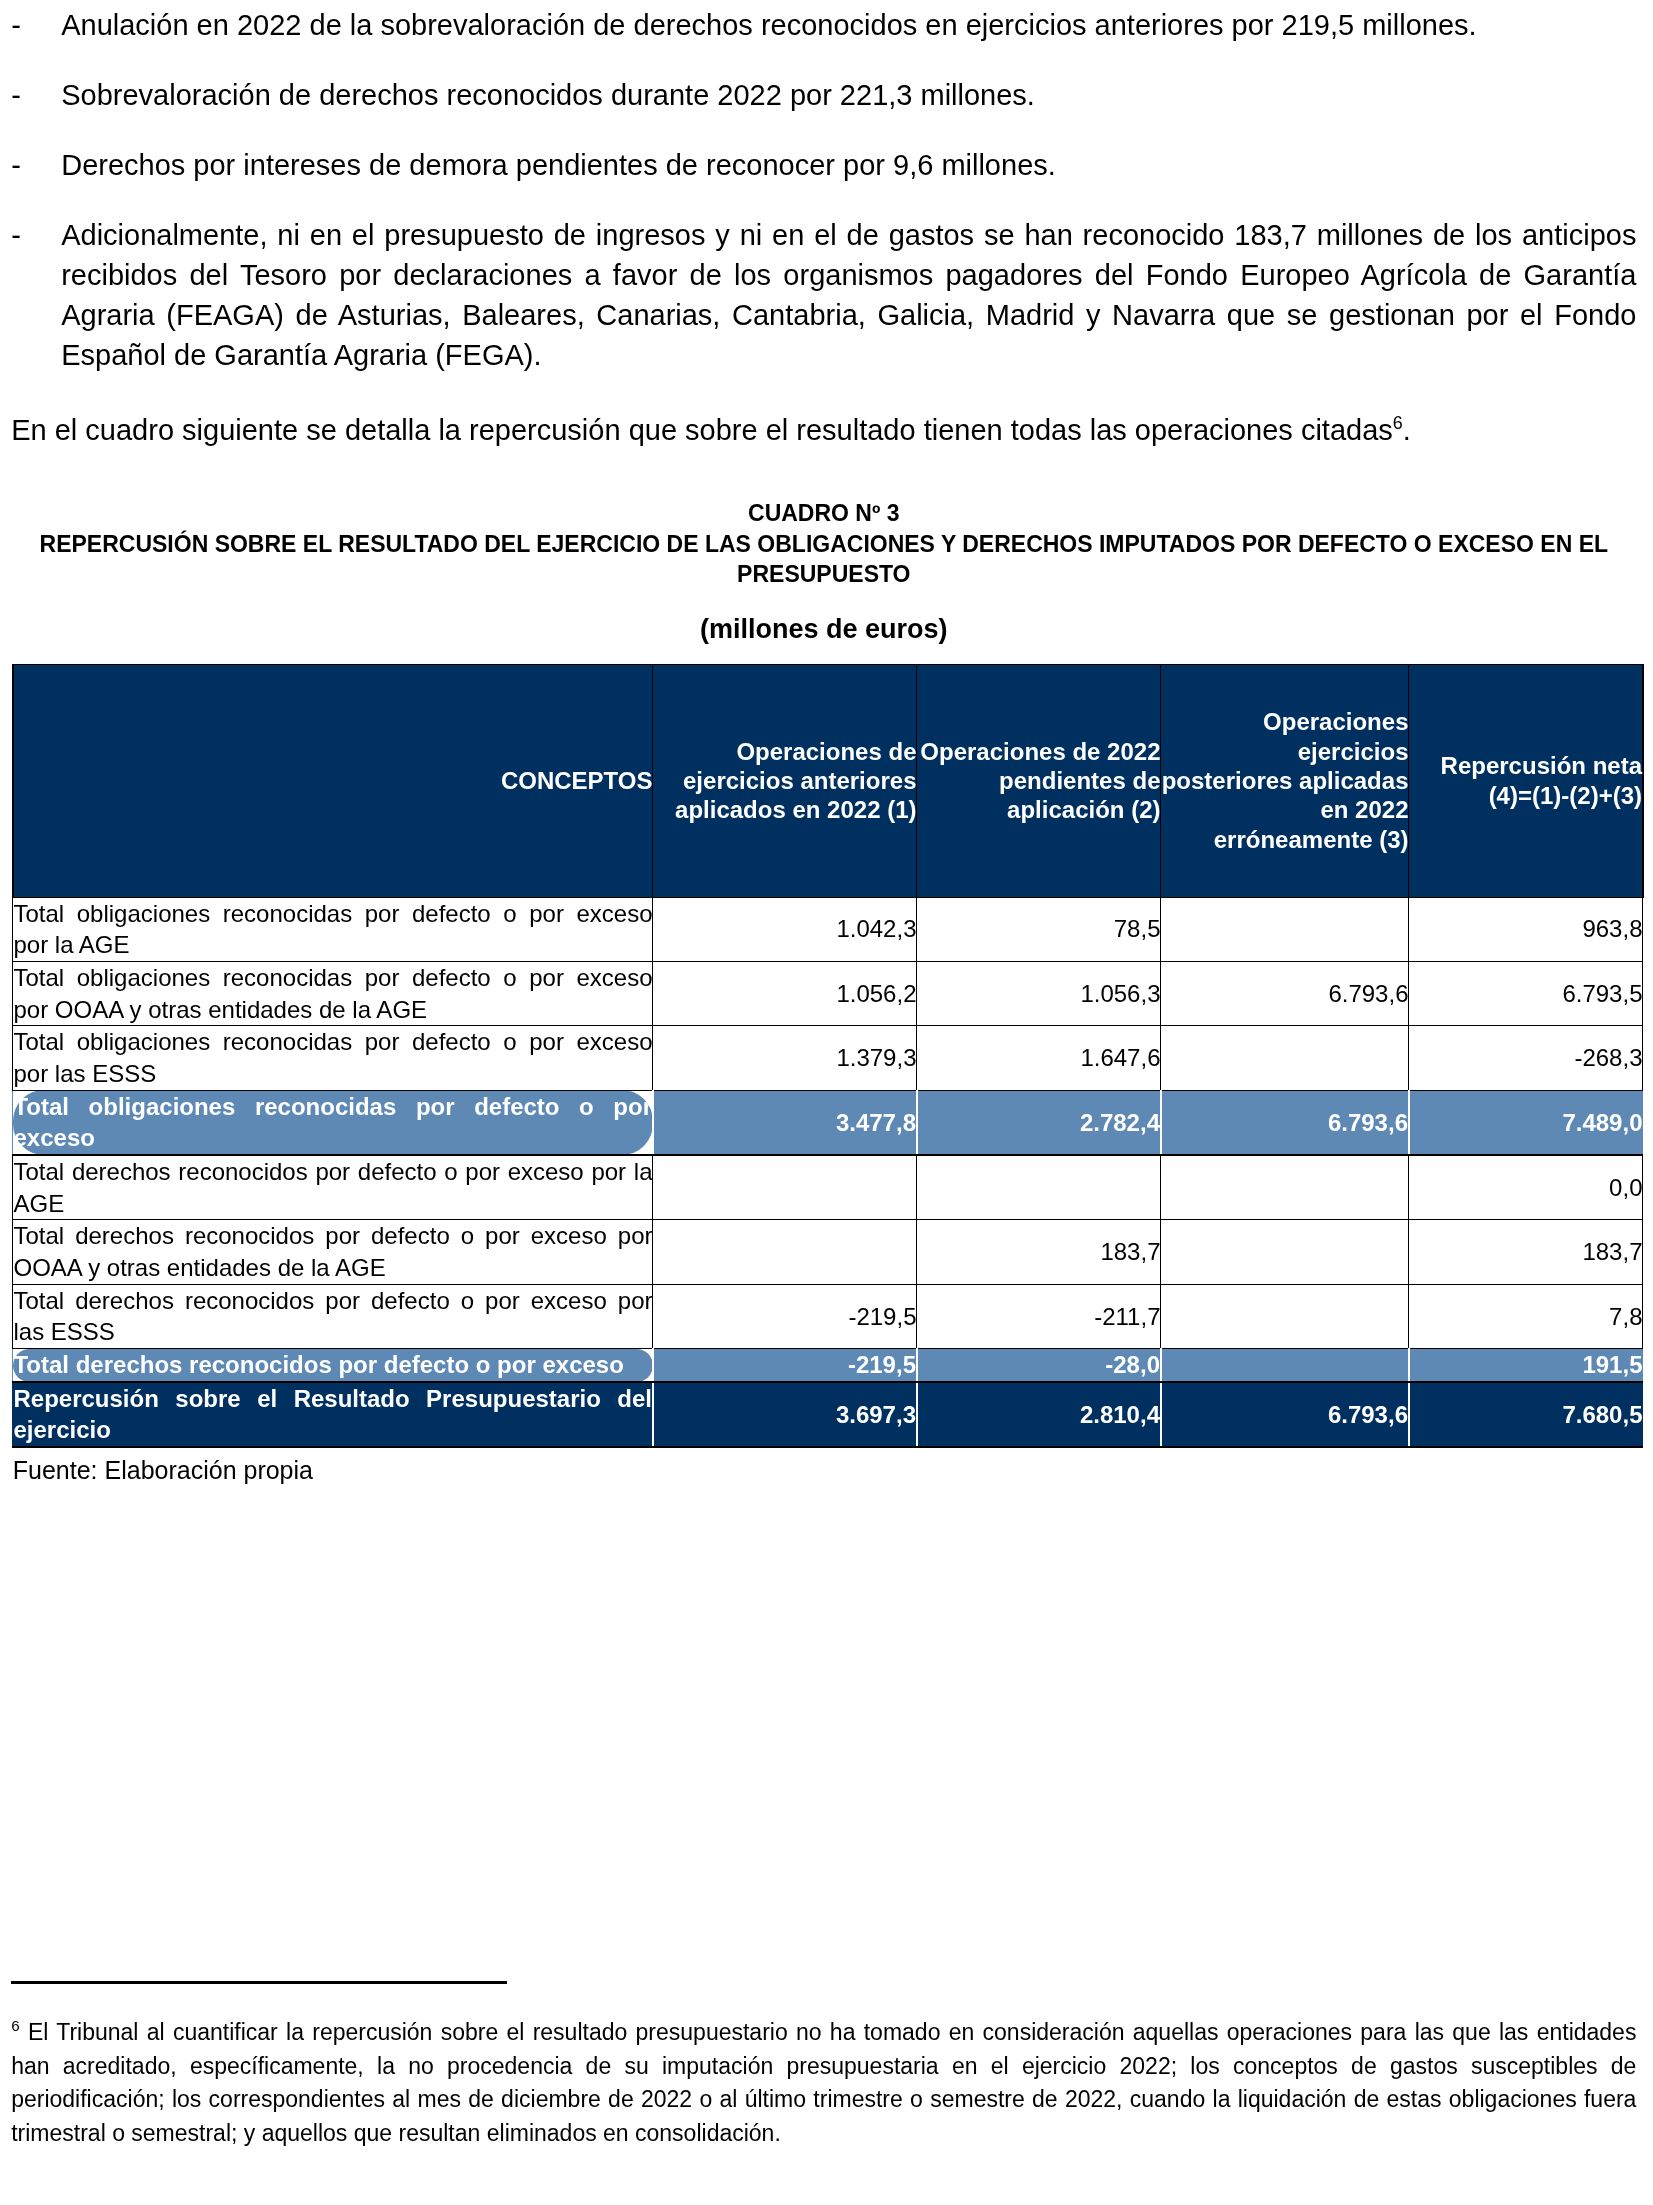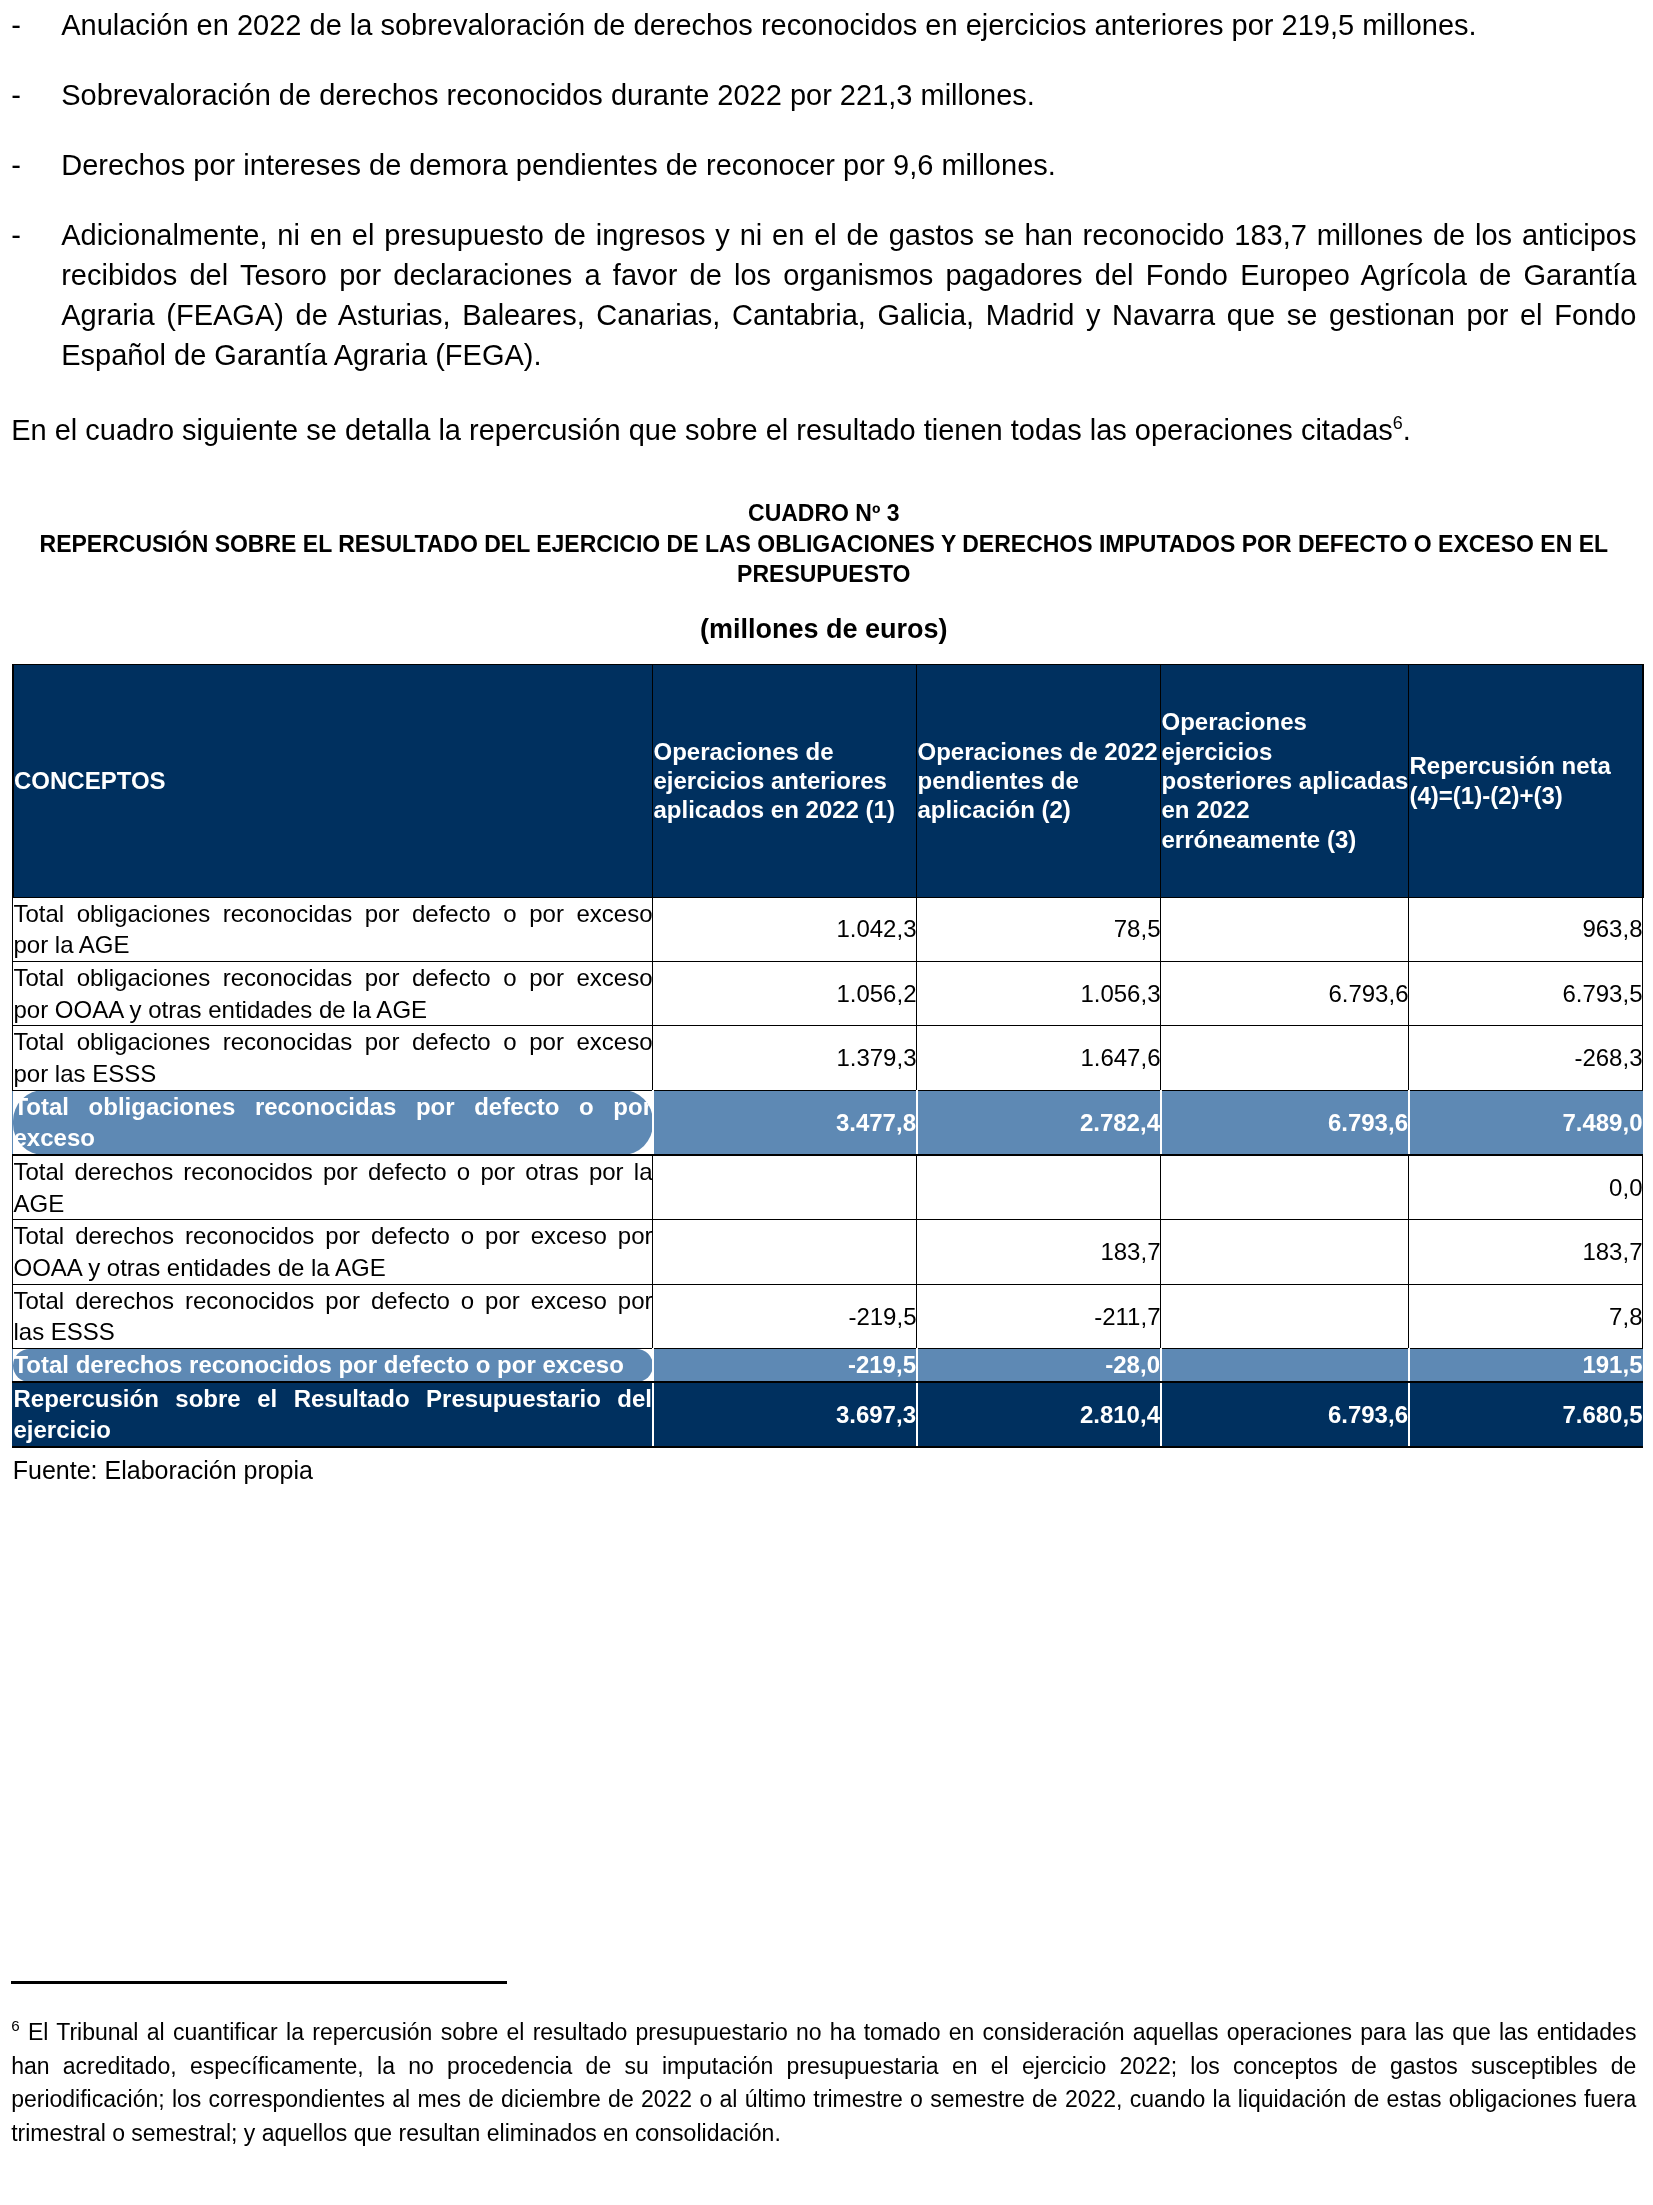--- a/index.html
+++ b/index.html
@@ -101,21 +101,21 @@
     padding: 0;
     vertical-align: middle;
   }
 
   thead th {
     background: #00305F;
     color: #ffffff;
     font-weight: bold;
     font-size: 24px;
     line-height: 1.22;
-    text-align: left;
+    text-align: right;
     padding: 8px 6.4px;
     border-left: 2.4px solid #ffffff;
     border-right: 2.4px solid #ffffff;
     border-top: 2.4px solid #000000;
     border-bottom: 2.4px solid #000000;
     height: 232px;
   }
   thead th.first { border-left: 2.4px solid #000000; }
   thead th.last  { border-right: 2.4px solid #000000; }
 
@@ -278,21 +278,21 @@
 
       <tr class="subtotal">
         <td class="concept first">Total obligaciones reconocidas por defecto o por exceso</td>
         <td class="num">3.477,8</td>
         <td class="num">2.782,4</td>
         <td class="num">6.793,6</td>
         <td class="num last">7.489,0</td>
       </tr>
 
       <tr class="plain">
-        <td class="concept first">Total derechos reconocidos por defecto o por otras por la AGE</td>
+        <td class="concept first">Total derechos reconocidos por defecto o por exceso por la AGE</td>
         <td class="num"></td>
         <td class="num"></td>
         <td class="num"></td>
         <td class="num last">0,0</td>
       </tr>
 
       <tr class="plain">
         <td class="concept first">Total derechos reconocidos por defecto o por exceso por OOAA y otras entidades de la AGE</td>
         <td class="num"></td>
         <td class="num">183,7</td>

